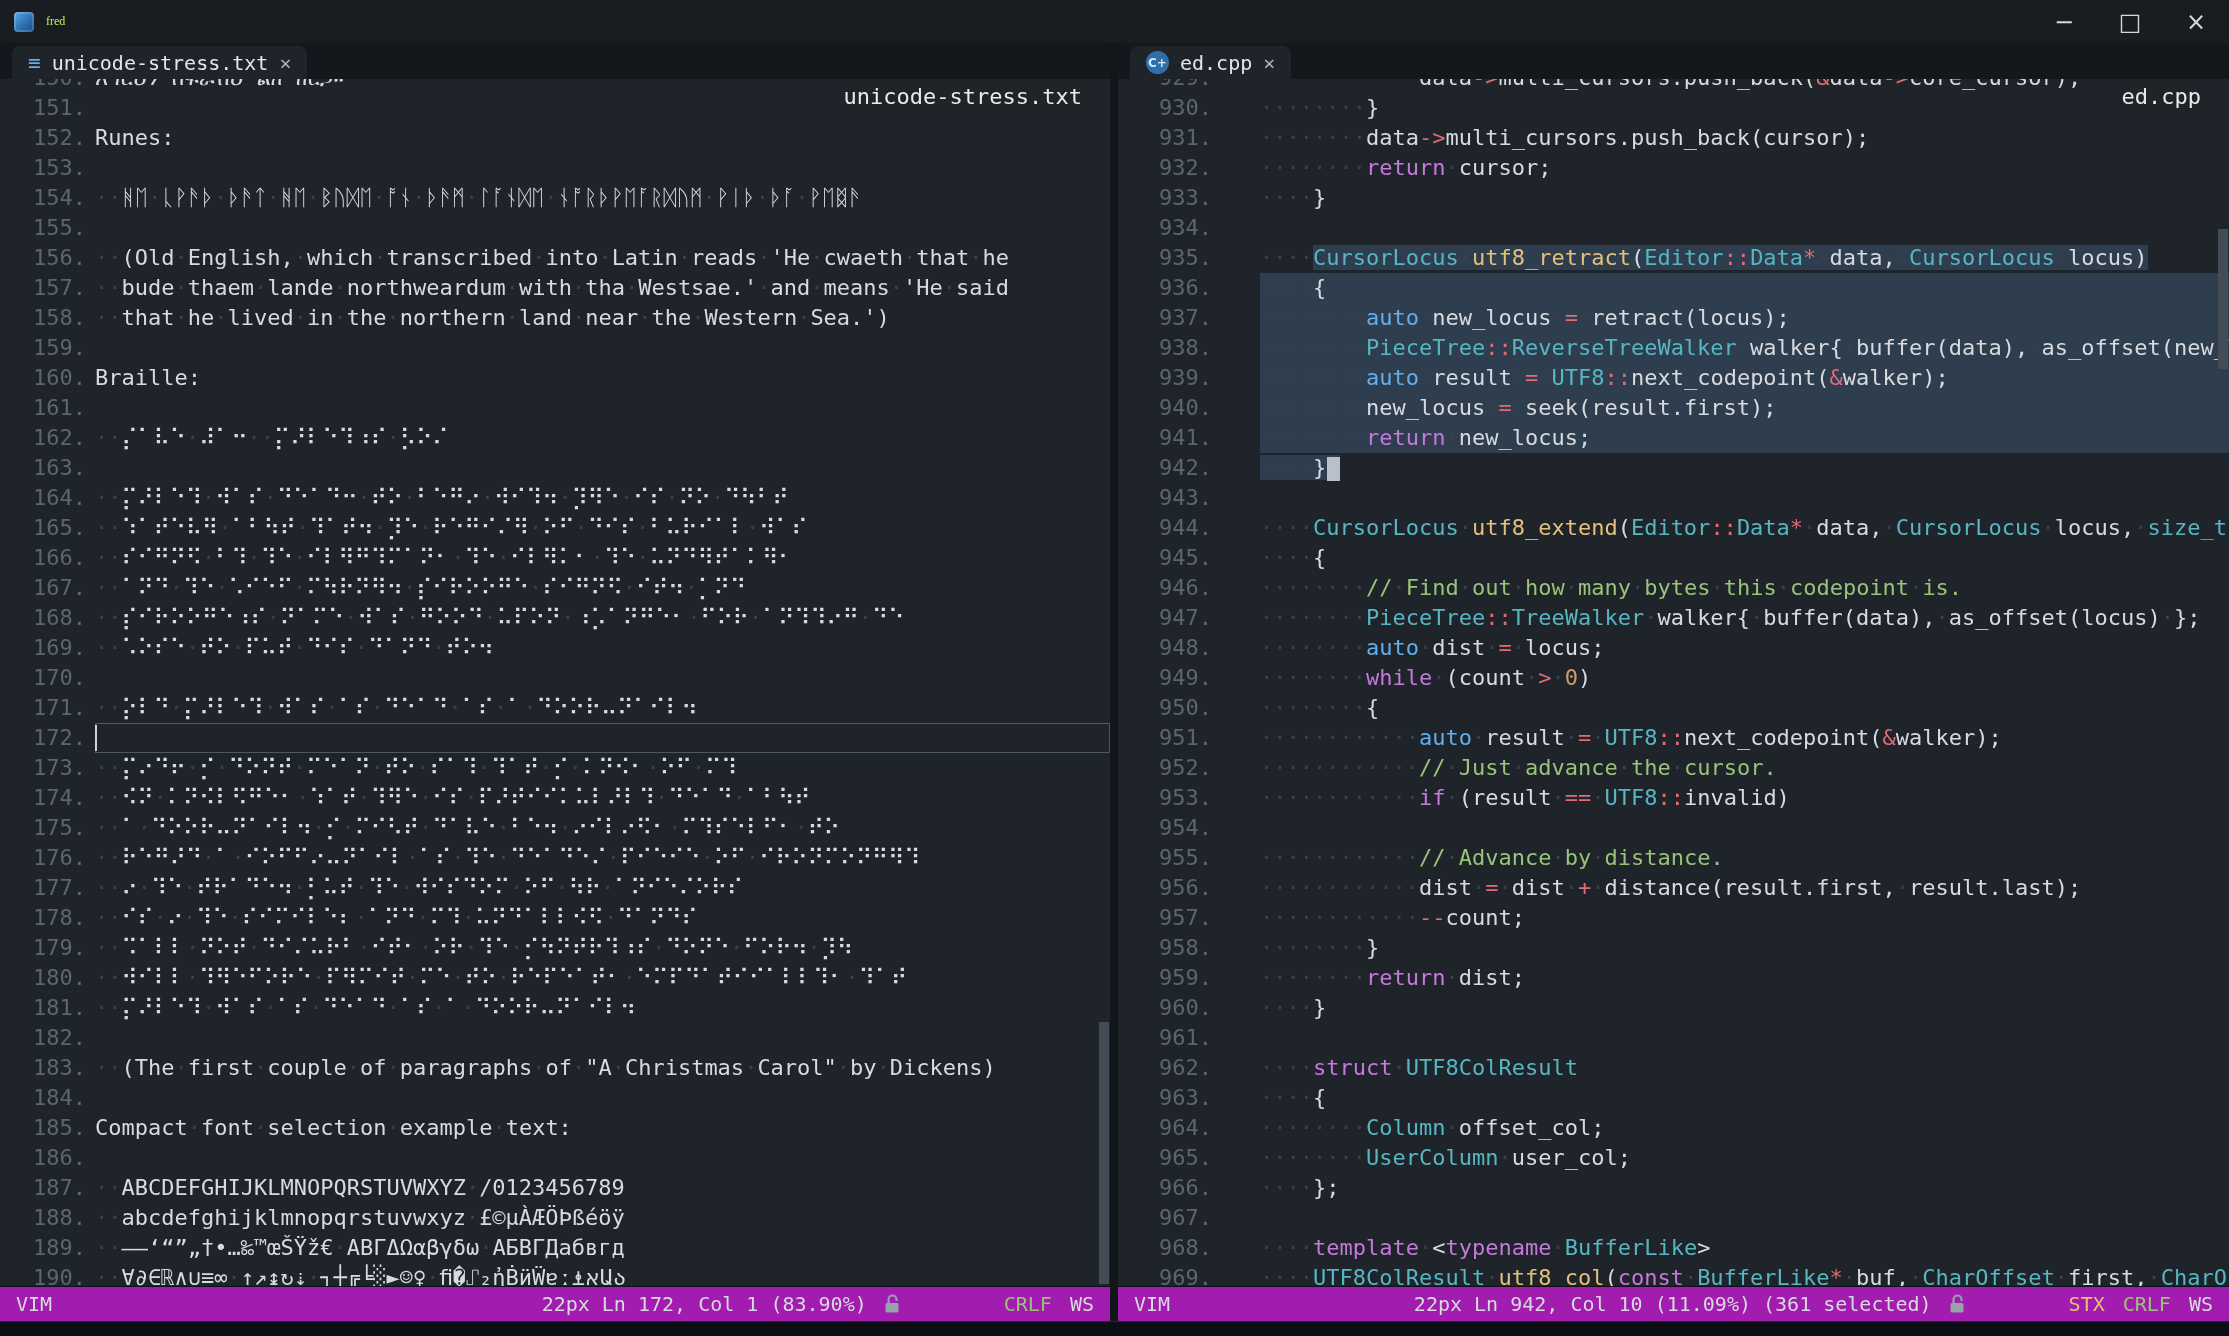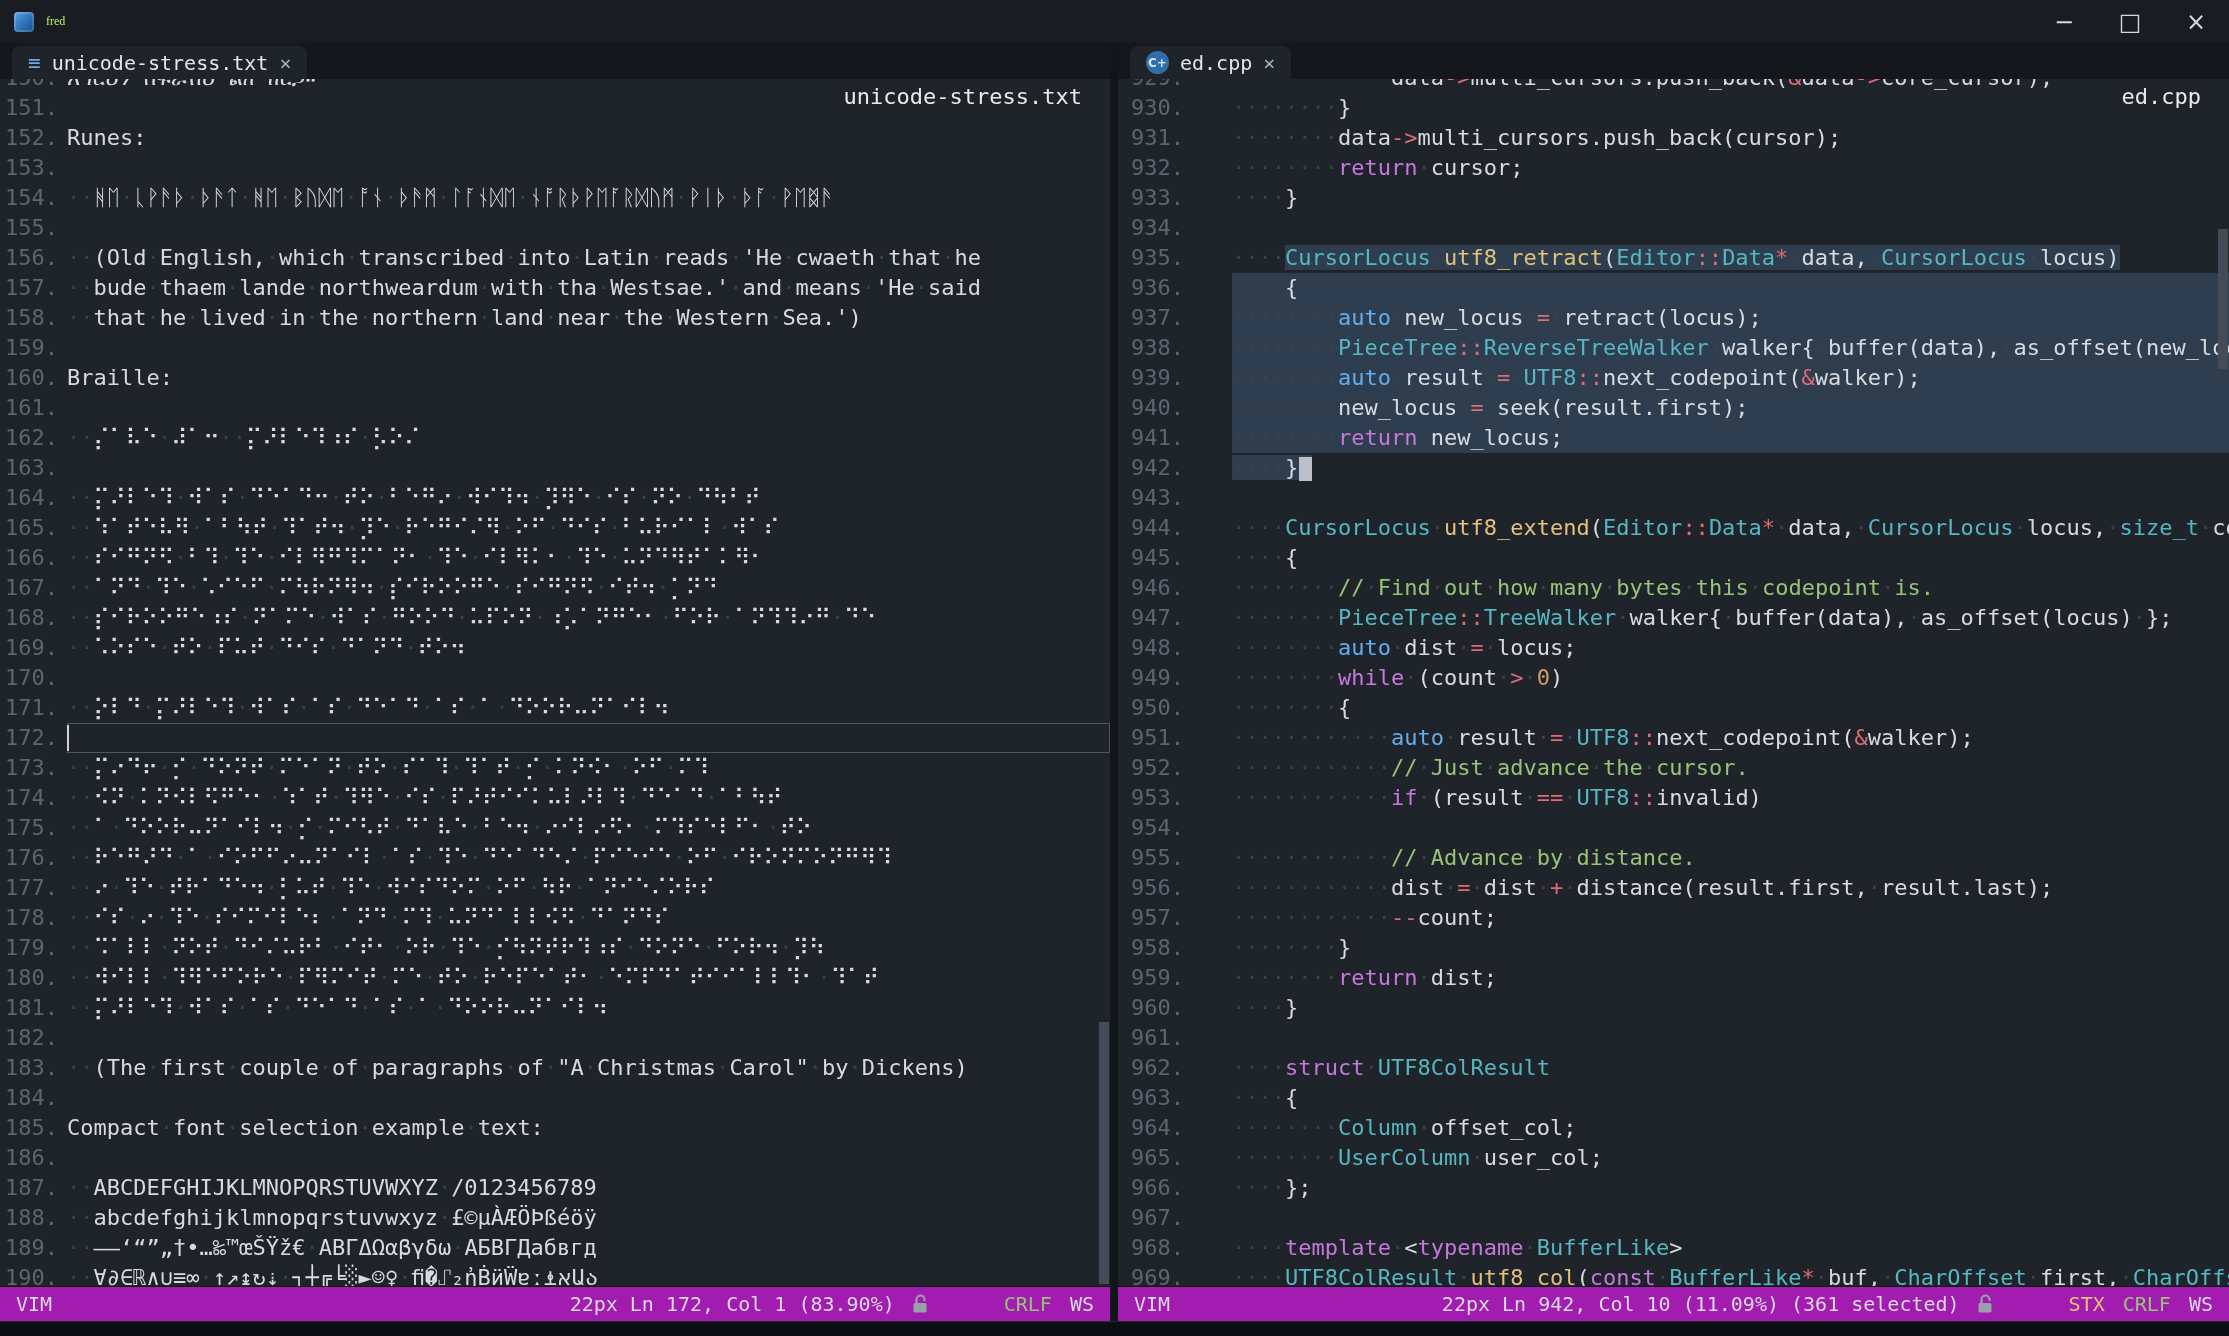--- a/index.html
+++ b/index.html
@@ -17,21 +17,21 @@
   .splitter{width:8px;flex:0 0 auto;background:#121519;}
   #right-pane{flex:1;}
   
   .tabbar{height:36px;flex:0 0 auto;background:#14171b;display:flex;align-items:stretch;padding-left:12px;}
   .tab{display:flex;align-items:center;gap:11px;padding:0 16px;margin-top:3px;background:#1f242a;border-radius:8px 8px 0 0;font-size:20px;color:#e3e6ea;}
   .tab-icon{color:#6fa8dc;font-size:21px;}
   .cpp-icon{width:23px;height:23px;border-radius:50%;background:#2f6ea8;color:#d6e9fb;display:flex;align-items:center;justify-content:center;font-size:12px;font-weight:bold;font-family:"DejaVu Sans",sans-serif;}
   .tab-close{color:#aab2bb;font-size:20px;}
   
   .content{position:relative;flex:1;overflow:hidden;font-size:22px;line-height:30px;color:#d7dbe0;}
-  .lines{margin-top:-16px;}
+  .lines{margin-top:-16px;padding-left:28px;}
   .row{display:flex;height:30px;white-space:pre;}
   .gutter{flex:0 0 auto;text-align:right;color:#5d6570;}
   #left-pane .gutter{width:58px;}
   #right-pane .gutter{width:66px;}
   .code{flex:1;min-width:0;position:relative;white-space:pre;overflow:hidden;}
   #left-pane .code{margin-left:9px;}
   #right-pane .code{margin-left:48px;}
   .ws{color:#3a414b;}
   .tk-p{color:#d7dbe0;}
   .tk-t{color:#56b6c2;}
@@ -49,21 +49,21 @@
   .overlay-title{position:absolute;top:3px;right:24px;color:#e8ebee;font-size:22px;background:rgba(31,36,42,.6);padding:0 4px;}
   .scrollbar{position:absolute;right:0;top:0;bottom:0;width:12px;}
   .thumb{position:absolute;right:1px;width:10px;background:#434c57;}
   .left-thumb{bottom:2px;height:262px;}
   .right-thumb{top:150px;height:140px;}
   
   .statusbar{flex:0 0 auto;height:34px;background:#a21caf;border-top:1px solid #0e1114;display:flex;align-items:center;padding:0 16px;font-size:20px;color:#d7dbe0;}
   .sb-spacer{flex:1;}
   .sb-pos{margin-right:16px;}
   .sb-lock{display:flex;align-items:center;}
-  .sb-eol{margin-left:74px;display:flex;gap:18px;}
+  .sb-eol{margin-left:102px;display:flex;gap:18px;}
   .b-green{color:#98c379;}
   .b-yellow{color:#e5c07b;}
   .b-plain{color:#d7dbe0;}
   
   .bottom-strip{height:14px;flex:0 0 auto;background:#0b0e12;border-top:1px solid #23282e;}
 </style>
 </head>
 <body>
 
 <div class="window">

